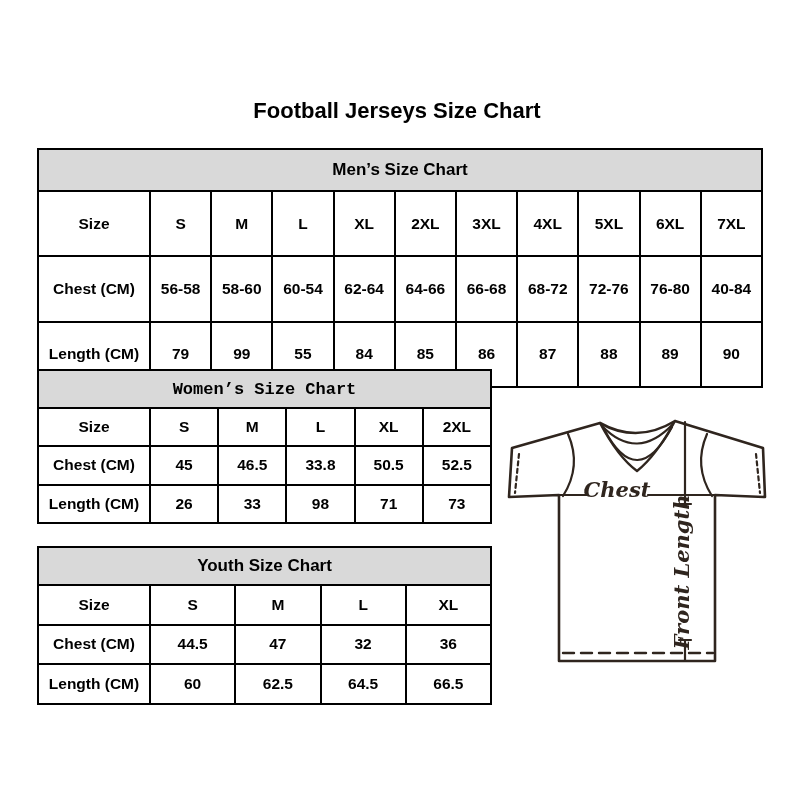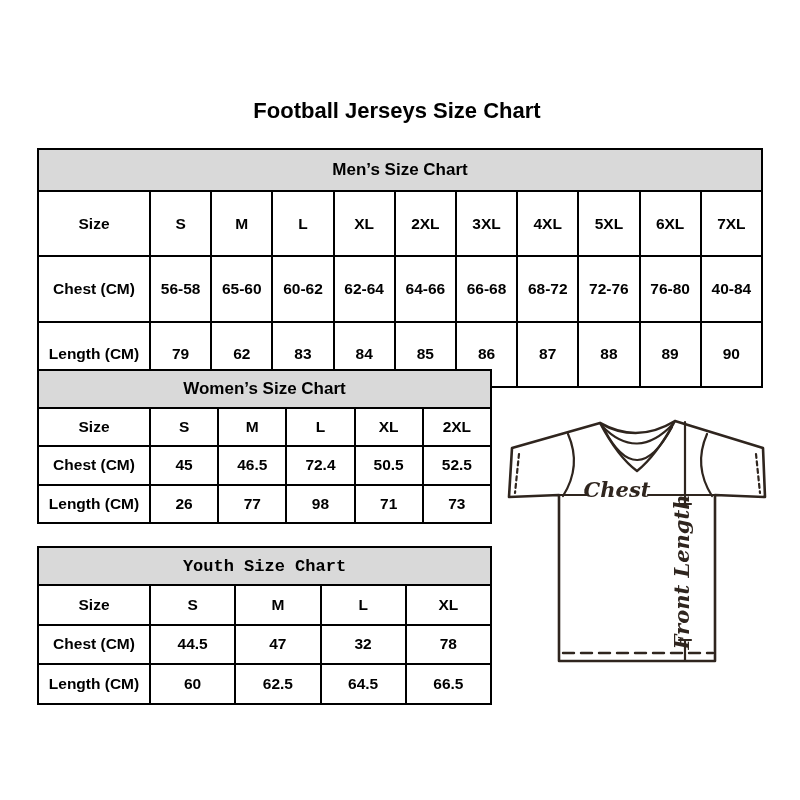--- a/index.html
+++ b/index.html
@@ -19,22 +19,22 @@
   .size-table {
     width:100%; height:100%; border-collapse:collapse; table-layout:fixed;
   }
   .size-table td {
     border:2px solid #000000; background:#ffffff; color:#000000;
     text-align:center; vertical-align:middle; padding:0;
     font-weight:bold; font-size:15.5px; font-family:"Liberation Sans", sans-serif;
   }
   .size-table tr.hdr-row td { background:#d9d9d9; font-size:17px; }
   #host-mens   tr.hdr-row td { height:40px; }
-  #host-womens tr.hdr-row td { height:36px; }
-  #host-youth  tr.hdr-row td { height:36px;font-family:Liberation Mono, monospace; }
+  #host-womens tr.hdr-row td { height:36px;font-family:Liberation Mono, monospace; }
+  #host-youth  tr.hdr-row td { height:36px; }
   col.label-col { width:112px; }
   #jersey-svg { position:absolute; left:495px; top:400px; width:300px; height:300px; }
   .j-stroke { fill:none; stroke:#2f251e; stroke-width:2.4; stroke-linecap:round; stroke-linejoin:round; }
   .j-fill   { fill:#ffffff; stroke:#2f251e; stroke-width:2.6; stroke-linejoin:round; }
   .j-dash-cuff { stroke-dasharray:4 3.5; stroke-width:2.2; }
   .j-dash-hem  { stroke-dasharray:11 7; stroke-width:2.4; }
   .j-label {
     fill:#2f251e; font-family:"DejaVu Serif", serif;
     font-style:italic; font-weight:bold; font-size:21px;
   }
@@ -74,35 +74,35 @@
             <td>2XL</td>
             <td>3XL</td>
             <td>4XL</td>
             <td>5XL</td>
             <td>6XL</td>
             <td>7XL</td>
           </tr>
           <tr>
             <td>Chest (CM)</td>
             <td>56-58</td>
-            <td>65-60</td>
-            <td>60-62</td>
+            <td>58-60</td>
+            <td>60-54</td>
             <td>62-64</td>
             <td>64-66</td>
             <td>66-68</td>
             <td>68-72</td>
             <td>72-76</td>
             <td>76-80</td>
             <td>40-84</td>
           </tr>
           <tr>
             <td>Length (CM)</td>
             <td>79</td>
-            <td>62</td>
-            <td>83</td>
+            <td>99</td>
+            <td>55</td>
             <td>84</td>
             <td>85</td>
             <td>86</td>
             <td>87</td>
             <td>88</td>
             <td>89</td>
             <td>90</td>
           </tr>
         </tbody>
       </table>
@@ -127,28 +127,28 @@
             <td>S</td>
             <td>M</td>
             <td>L</td>
             <td>XL</td>
             <td>2XL</td>
           </tr>
           <tr>
             <td>Chest (CM)</td>
             <td>45</td>
             <td>46.5</td>
-            <td>72.4</td>
+            <td>33.8</td>
             <td>50.5</td>
             <td>52.5</td>
           </tr>
           <tr>
             <td>Length (CM)</td>
             <td>26</td>
-            <td>77</td>
+            <td>33</td>
             <td>98</td>
             <td>71</td>
             <td>73</td>
           </tr>
         </tbody>
       </table>
     </div>
 
   <div id="host-youth" class="table-host">
       <table class="size-table">
@@ -168,21 +168,21 @@
             <td>S</td>
             <td>M</td>
             <td>L</td>
             <td>XL</td>
           </tr>
           <tr>
             <td>Chest (CM)</td>
             <td>44.5</td>
             <td>47</td>
             <td>32</td>
-            <td>78</td>
+            <td>36</td>
           </tr>
           <tr>
             <td>Length (CM)</td>
             <td>60</td>
             <td>62.5</td>
             <td>64.5</td>
             <td>66.5</td>
           </tr>
         </tbody>
       </table>

